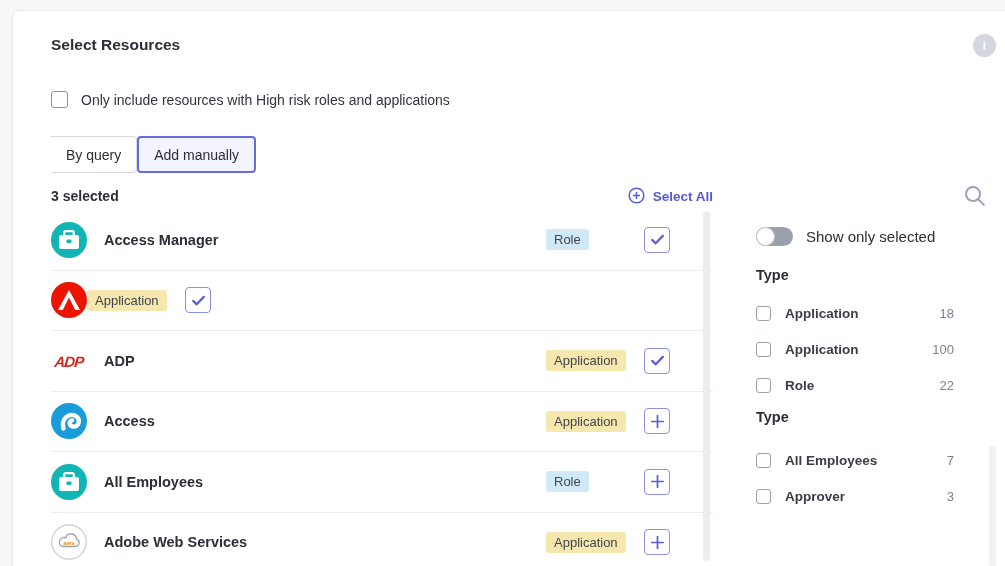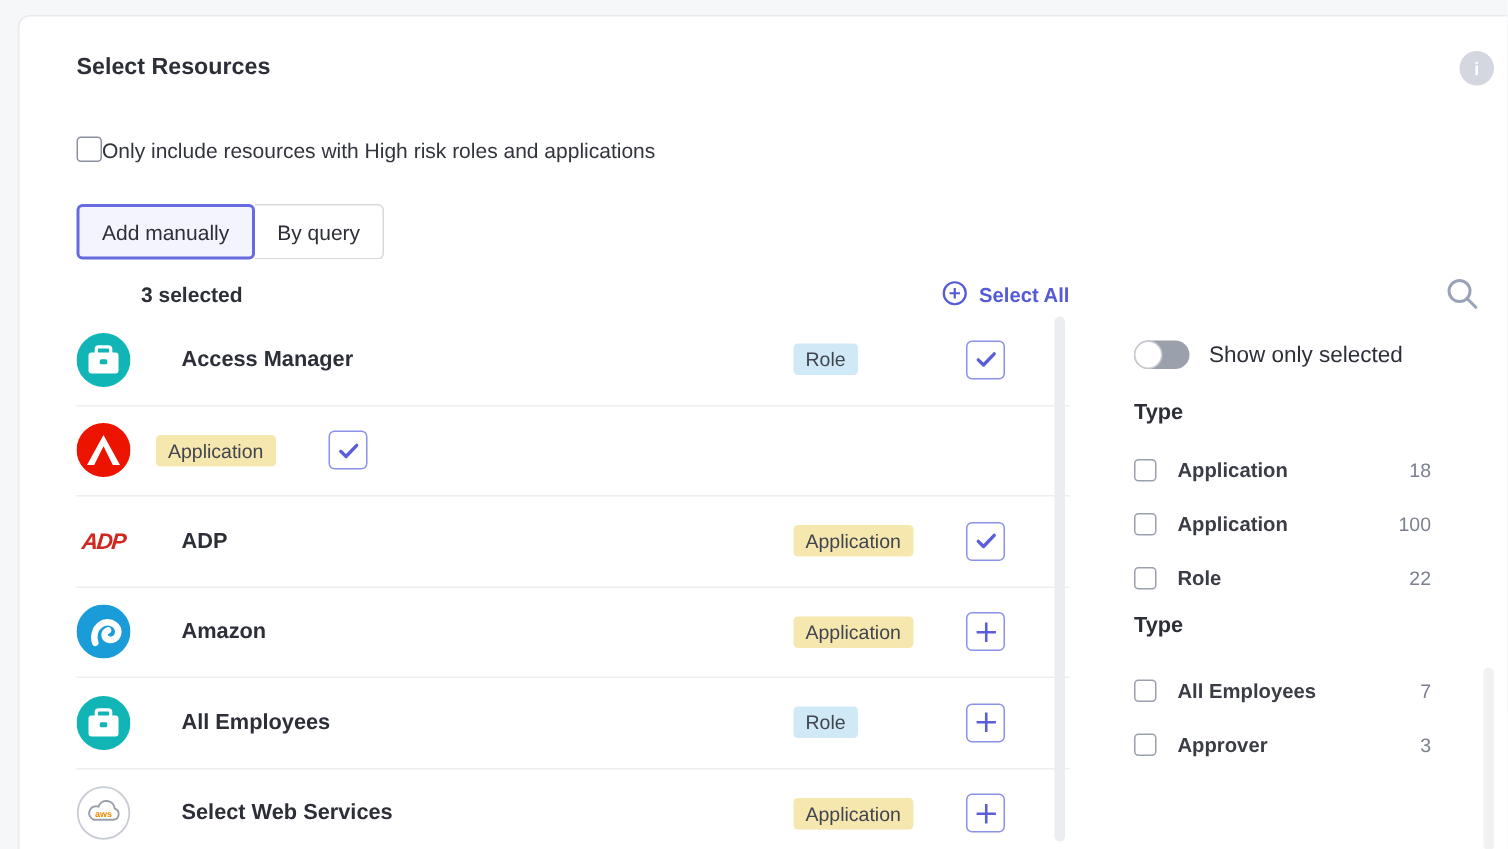--- a/index.html
+++ b/index.html
@@ -9,37 +9,37 @@
   .card { position:absolute; left:12px; top:10px; width:993px; height:556px; background:#fff;
           border:1px solid #e9eaee; border-right:none; border-bottom:none; border-radius:8px 0 0 0;
           box-shadow:0 1px 2px rgba(30,30,40,.04); }
 
   .page-title { position:absolute; left:38px; top:25px; font-size:15.5px; font-weight:700; color:#2c2e38; }
   .info { position:absolute; right:9px; top:23px; width:23px; height:23px; border-radius:50%;
           background:#d4d7df; color:#fff; font-size:12px; font-weight:700;
           display:flex; align-items:center; justify-content:center; cursor:pointer; }
   .info::after { content:"i"; }
 
-  .risk-row { position:absolute; left:38px; top:80px; display:flex; align-items:center; }
+  .risk-row { position:absolute; left:38px; top:80px; display:flex; align-items:center; gap:13px; }
   .chk { width:17px; height:17px; border:1.5px solid #8c91a0; border-radius:3px; background:#fff; cursor:pointer; flex:none; }
   .risk-label { font-size:14px; color:#32343e; }
 
   .tabs { position:absolute; left:38px; top:125px; display:flex; }
   .tab { height:37px; padding:0 15px; display:flex; align-items:center; font-size:14px; color:#2c2e38;
          background:#fff; border:1px solid #d8d9de; cursor:pointer; }
   .tab.active { background:#f4f4fe; border:2px solid #666be0; border-radius:4px; z-index:2; }
   .tab.inactive { border-left:none; border-radius:0 4px 4px 0; }
 
   .list-header { position:absolute; left:38px; top:176px; width:662px; display:flex;
                  align-items:center; justify-content:space-between; }
-  .selected-count { font-size:14px; font-weight:700; color:#2c2e38;margin-left:43px; }
+  .selected-count { font-size:14px; font-weight:700; color:#2c2e38; }
   .select-all { display:flex; align-items:flex-end; gap:8px; color:#555ad6; font-size:13.5px; font-weight:700; cursor:pointer; }
 
   .rows { position:absolute; left:38px; top:199px; width:662px; }
-  .row { display:flex; align-items:center; height:60.5px; border-bottom:1px solid #ededf0;gap:17px; }
+  .row { display:flex; align-items:center; height:60.5px; border-bottom:1px solid #ededf0; }
   .row-icon { width:36px; height:36px; flex:none; }
   .row-name { flex:1; margin-left:17px; font-size:14.5px; font-weight:700; color:#2c2e38; }
   .badge-col { width:98px; flex:none; }
   .badge { display:inline-block; font-size:13px; color:#41454f; padding:3px 8px; border-radius:3px; }
   .badge.role { background:#cfe9f6; }
   .badge.app  { background:#f6e7ae; }
   .selbox-col { width:69px; flex:none; }
   .selbox { width:26px; height:26px; border:1.5px solid #8b90e8; border-radius:4px; background:#fff;
             display:flex; align-items:center; justify-content:center; cursor:pointer; }
 
@@ -74,22 +74,22 @@
 
     <div class="page-title">Select Resources</div>
     <div class="info"></div>
 
     <div class="risk-row">
       <span class="chk"></span>
       <span class="risk-label">Only include resources with High risk roles and applications</span>
     </div>
 
     <div class="tabs">
+      <div class="tab inactive">By query</div>
       <div class="tab active">Add manually</div>
-      <div class="tab inactive">By query</div>
     </div>
 
     <div class="list-header">
       <span class="selected-count">3 selected</span>
       <span class="select-all">
         <svg width="17" height="17" viewBox="0 0 16 16">
           <circle cx="8" cy="8" r="6.9" fill="none" stroke="#555ad6" stroke-width="1.4"></circle>
           <path d="M8 4.7 V11.3 M4.7 8 H11.3" stroke="#555ad6" stroke-width="1.4"></path>
         </svg>
         <span>Select All</span>
@@ -150,21 +150,21 @@
           </span>
       </div>
 
       <div class="row">
         <span class="row-icon">
           <svg width="36" height="36" viewBox="0 0 36 36">
             <circle cx="18" cy="18" r="18" fill="#1a9cd8"></circle>
             <path d="M12.5 25.5 C9.5 15.5 19 8.5 25.5 13.5 C30 17.2 27.5 24 22.3 23.6 C18 23.2 17.6 18.4 21 17.2" stroke="#fff" stroke-width="4.4" fill="none" stroke-linecap="round"></path>
           </svg>
         </span>
-        <span class="row-name">Amazon</span>
+        <span class="row-name">Access</span>
         <span class="badge-col"><span class="badge app">Application</span></span>
         <span class="selbox-col">
             <span class="selbox">
           <svg width="15" height="15" viewBox="0 0 14 14">
                 <path d="M7 1 V13 M1 7 H13" stroke="#5a5fd9" stroke-width="1.6"></path>
               </svg>
         </span>
           </span>
       </div>
 
@@ -189,21 +189,21 @@
       </div>
 
       <div class="row">
         <span class="row-icon">
           <svg width="36" height="36" viewBox="0 0 36 36">
             <circle cx="18" cy="18" r="17.2" fill="#fff" stroke="#c8ccd4" stroke-width="1.2"></circle>
             <path d="M11.5 22.5 h13 a3.8 3.8 0 0 0 1-7.4 a5.6 5.6 0 0 0-10.9-1.3 a4.4 4.4 0 0 0-3.1 8.7 z" fill="#fff" stroke="#9aa0a9" stroke-width="1.3"></path>
             <text x="18" y="20.6" font-size="6" font-weight="bold" fill="#e88b00" text-anchor="middle">aws</text>
           </svg>
         </span>
-        <span class="row-name">Select Web Services</span>
+        <span class="row-name">Adobe Web Services</span>
         <span class="badge-col"><span class="badge app">Application</span></span>
         <span class="selbox-col">
             <span class="selbox">
           <svg width="15" height="15" viewBox="0 0 14 14">
                 <path d="M7 1 V13 M1 7 H13" stroke="#5a5fd9" stroke-width="1.6"></path>
               </svg>
         </span>
           </span>
       </div>
 

